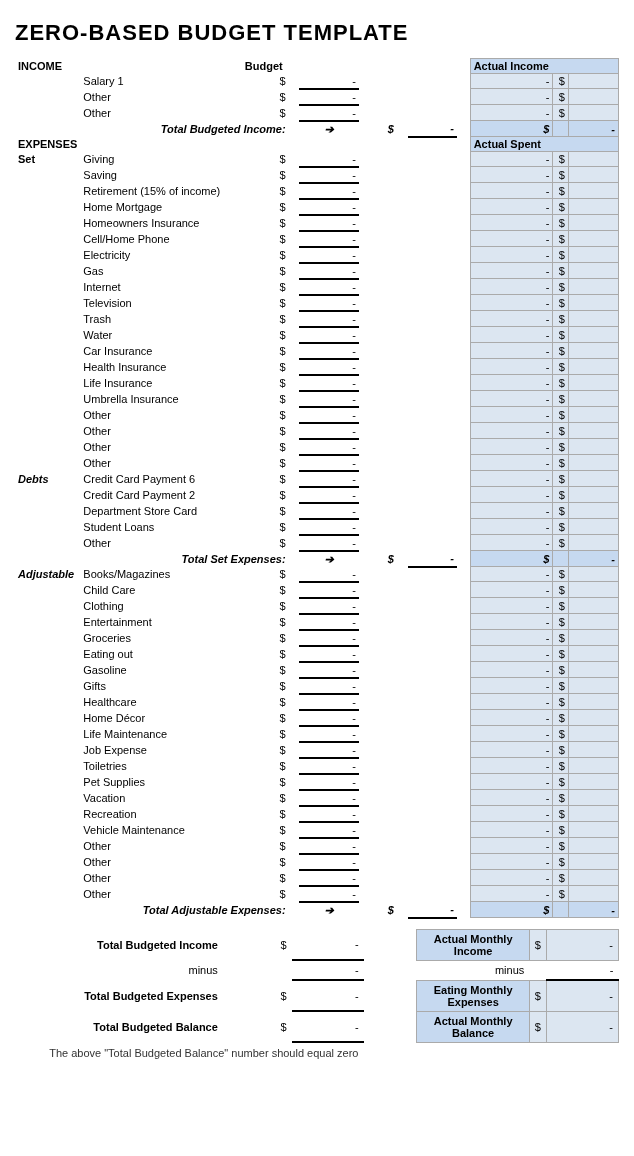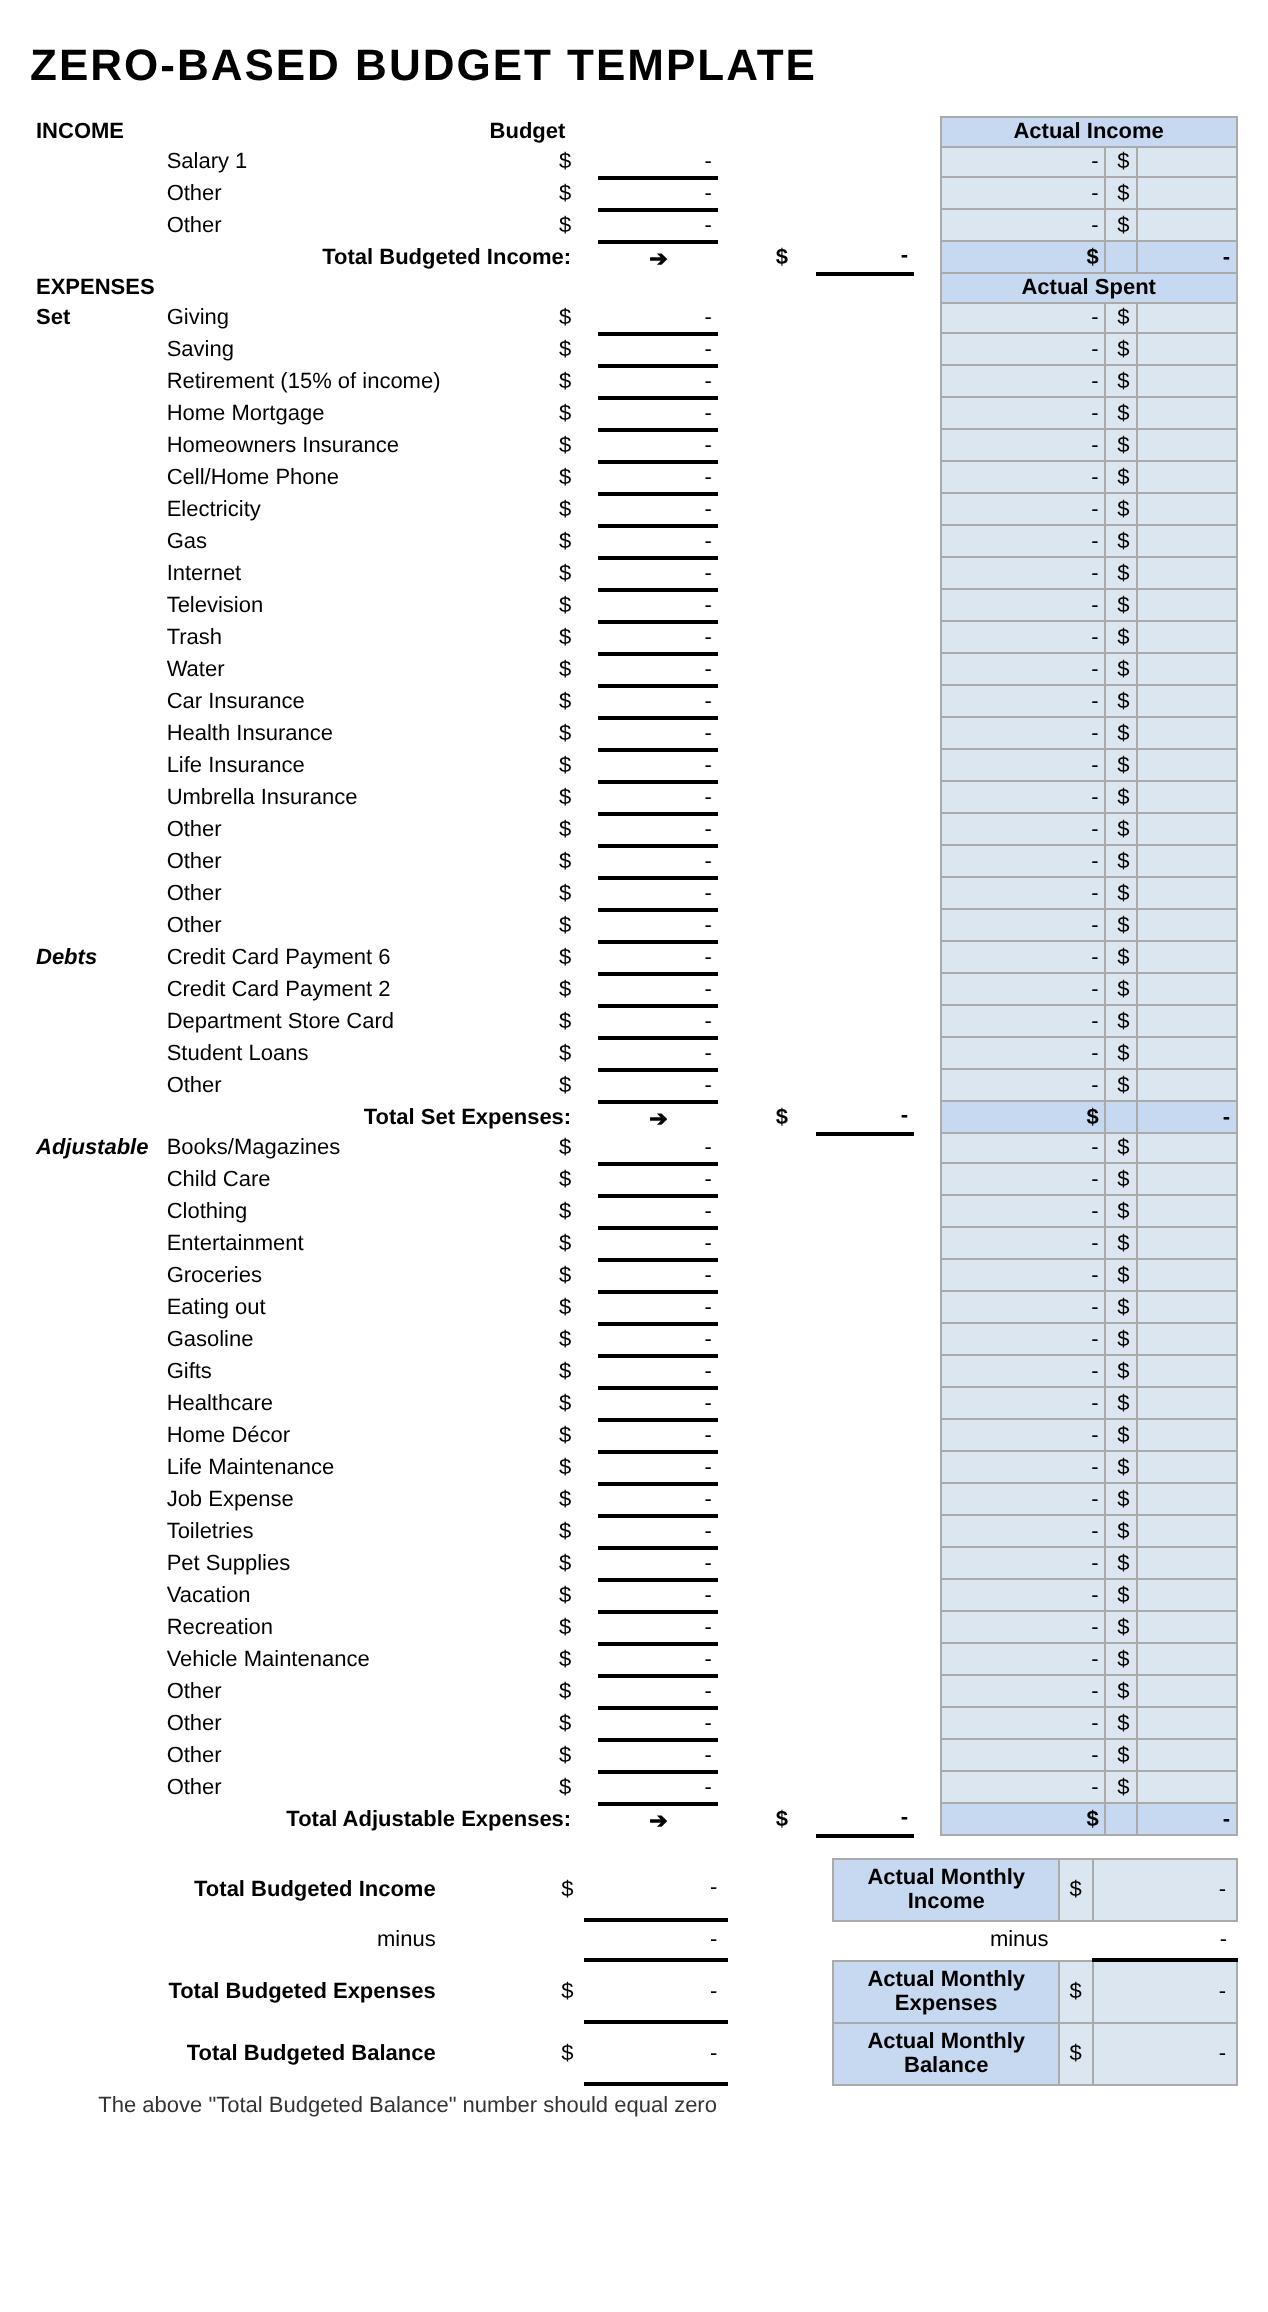--- a/index.html
+++ b/index.html
@@ -36,21 +36,20 @@
       margin-left: 17px;
     }
     .italic { font-style: italic; }
     .bold { font-weight: bold; }
     .right { text-align: right; }
 
     
     .actual-header {
       background: #c6d9f0;
       font-weight: bold;
-      text-align: center;
       font-size: 11px;
       border: 1px solid #aaa;
       padding: 2px 4px;
     }
     .actual-cell {
       background: #dce6f1;
       border: 1px solid #aaa;
       text-align: right;
       padding: 1px 4px;
       font-size: 11px;
@@ -58,20 +57,21 @@
     .actual-dollar {
       background: #dce6f1;
       border: 1px solid #aaa;
       text-align: right;
       padding: 1px 2px;
       font-size: 11px;
       width: 16px;
     }
     .total-row td {
       font-weight: bold;
+      font-style: italic;
     }
     .total-actual {
       background: #c6d9f0;
       border: 1px solid #aaa;
       text-align: right;
       padding: 1px 4px;
       font-size: 11px;
     }
     .total-actual-dollar {
       background: #c6d9f0;
@@ -950,21 +950,21 @@
         </tr>
 
         <tr>
           <td></td>
           <td class="right bold">Total Budgeted Expenses</td>
           <td></td>
           <td class="right">$</td>
           <td class="underline-cell right">-</td>
           <td></td>
           <td></td>
-          <td class="summary-actual-box">Actual Monthly Expenses</td>
+          <td class="summary-actual-box">Eating Monthly Expenses</td>
           <td class="actual-dollar">$</td>
           <td class="summary-actual-val">-</td>
         </tr>
 
         <tr>
           <td></td>
           <td class="right bold">Total Budgeted Balance</td>
           <td></td>
           <td class="right">$</td>
           <td class="underline-cell right">-</td>

